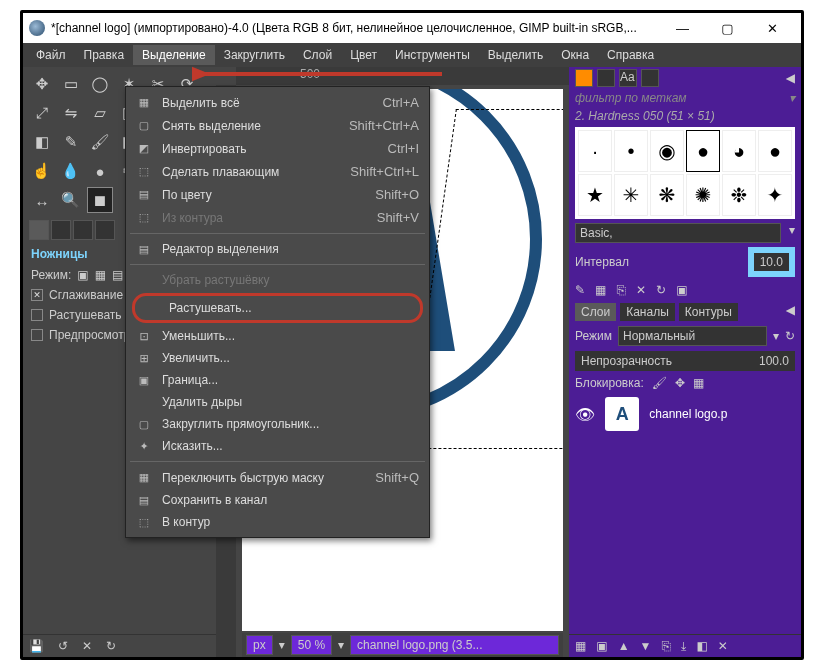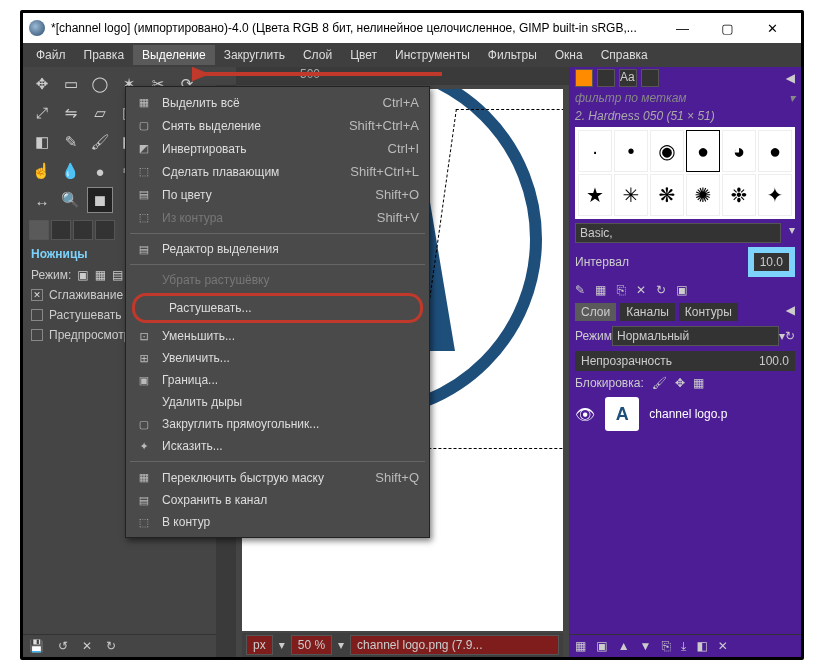--- a/index.html
+++ b/index.html
@@ -25,39 +25,39 @@
 .opts-row { display: flex; align-items: center; padding: 3px 8px; color: #ccc; gap: 6px; }
 .chk { width: 12px; height: 12px; border: 1px solid #888; display: inline-flex; align-items: center; justify-content: center; font-size: 9px; color: #ddd; }
 .center { flex: 1; position: relative; background: #454545; overflow: hidden; }
 .rulers-h { position: absolute; top: 0; left: 20px; right: 0; height: 18px; background: #3a3a3a; color: #aaa; font-size: 9px; display: flex; align-items: flex-start; padding-left: 4px; gap: 60px; }
 .rulers-v { position: absolute; top: 18px; left: 0; width: 20px; bottom: 0; background: #3a3a3a; }
 .canvas { position: absolute; left: 26px; top: 22px; right: 6px; bottom: 26px; background: #fff; overflow: hidden; }
 .circle { position: absolute; left: -60px; top: -30px; width: 360px; height: 360px; border-radius: 50%; border: 12px solid #1e4e7a; }
 .letter { position: absolute; left: 70px; top: 60px; font-size: 220px; font-weight: bold; color: #1e4e7a; font-style: italic; font-family: Arial; }
 .sel-outline { position: absolute; left: 190px; top: 20px; width: 260px; height: 340px; border: 1px dashed #000; transform: skewX(-8deg); }
 .statusbar { position: absolute; left: 26px; right: 6px; bottom: 0; height: 24px; background: #3f3f3f; display: flex; align-items: center; color: #ccc; gap: 6px; padding: 0 4px; font-size: 11px; }
-.stat-field { background: #7f1d1d; padding: 2px 6px; border: 1px solid #555; }
+.stat-field { background: #6d28d9; padding: 2px 6px; border: 1px solid #555; }
 .right-panel { width: 232px; display: flex; flex-direction: column; background: #4c1d95; }
 .brush-tabs { height: 22px; display: flex; align-items: center; padding: 0 6px; gap: 4px; color: #ccc; }
 .brush-tabs .bt-icon { width: 18px; height: 18px; background: #333; border: 1px solid #555; }
 .brush-tabs .bt-icon.active { background: #ff8c00; }
 .filter-row { padding: 2px 6px; color: #888; font-style: italic; display: flex; justify-content: space-between; }
 .brush-label { padding: 2px 6px; color: #aaa; font-style: italic; }
 .brush-grid { background: #fff; margin: 2px 6px; padding: 3px; display: grid; grid-template-columns: repeat(6, 1fr); gap: 2px; height: 92px; }
 .brush-cell { border: 1px solid #eee; display: flex; align-items: center; justify-content: center; font-size: 20px; color: #000; }
 .brush-cell.selected { border: 1px solid #000; }
 .preset-row { display: flex; padding: 2px 6px; gap: 8px; color: #ccc; }
 .preset-sel { flex: 1; background: #333; padding: 2px 4px; border: 1px solid #555; }
 .interval-row { display: flex; padding: 2px 6px; gap: 6px; align-items: center; color: #ccc; }
 .interval-val { margin-left: auto; background: #333; padding: 2px 6px; border: 6px solid #7dd3fc; }
 .icon-row { display: flex; padding: 4px 6px; gap: 10px; color: #ccc; font-size: 13px; }
 .layer-tabs { display: flex; padding: 2px 6px; gap: 4px; color: #ccc; justify-content: center; }
 .layer-tab { padding: 2px 6px; background: #333; }
 .layer-tab.active { background: #5a5a5a; }
-.mode-row { display: flex; padding: 3px 6px; align-items: center; color: #ccc; }
+.mode-row { display: flex; padding: 3px 6px; gap: 6px; align-items: center; color: #ccc; }
 .mode-sel { flex: 1; background: #333; padding: 2px 4px; border: 1px solid #555; }
 .opacity-row { display: flex; padding: 2px 6px; color: #ccc; }
 .opacity-bar { flex: 1; background: #333; padding: 3px 6px; display: flex; justify-content: space-between; }
 .lock-row { display: flex; padding: 3px 6px; gap: 8px; color: #ccc; align-items: center; }
 .layer-item { display: flex; align-items: center; padding: 4px 6px; gap: 10px; color: #fff; }
 .eye { font-size: 16px; }
 .layer-thumb { width: 34px; height: 34px; background: #fff; display: flex; align-items: center; justify-content: center; font-weight: bold; color: #1e4e7a; border-radius: 3px; font-size: 18px; }
 .bottom-icons { margin-top: auto; padding: 4px 6px; display: flex; gap: 10px; color: #ccc; font-size: 13px; border-top: 1px solid #333; }
 
 .dropdown { position: absolute; left: 125px; top: 86px; width: 305px; background: #4a4a4a; border: 1px solid #222; box-shadow: 2px 3px 6px rgba(0,0,0,0.5); z-index: 50; padding: 4px 0; }
@@ -89,21 +89,21 @@
   </div>
 
   <div class="menubar">
     <div class="menu-item">Файл</div>
     <div class="menu-item">Правка</div>
     <div class="menu-item active">Выделение</div>
     <div class="menu-item">Закруглить</div>
     <div class="menu-item">Слой</div>
     <div class="menu-item">Цвет</div>
     <div class="menu-item">Инструменты</div>
-    <div class="menu-item">Фильтры</div>
+    <div class="menu-item">Выделить</div>
     <div class="menu-item">Окна</div>
     <div class="menu-item">Справка</div>
   </div>
 
   <div class="body-area">
 
     <div class="left-panel">
       <div class="toolbox">
         <div class="tool">✥</div>
         <div class="tool">▭</div>
@@ -178,21 +178,21 @@
       <div class="canvas">
         <div class="circle"></div>
         <div class="letter">A</div>
         <div class="sel-outline"></div>
       </div>
       <div class="statusbar">
         <span class="stat-field">px</span>
         <span>▾</span>
         <span class="stat-field">50 %</span>
         <span>▾</span>
-        <span class="stat-field" style="flex:1">channel logo.png (7.9...</span>
+        <span class="stat-field" style="flex:1">channel logo.png (3.5...</span>
       </div>
     </div>
 
     <div class="right-panel">
       <div class="brush-tabs">
         <div class="bt-icon active"></div>
         <div class="bt-icon"></div>
         <div class="bt-icon">Aa</div>
         <div class="bt-icon"></div>
         <div style="flex:1"></div>

